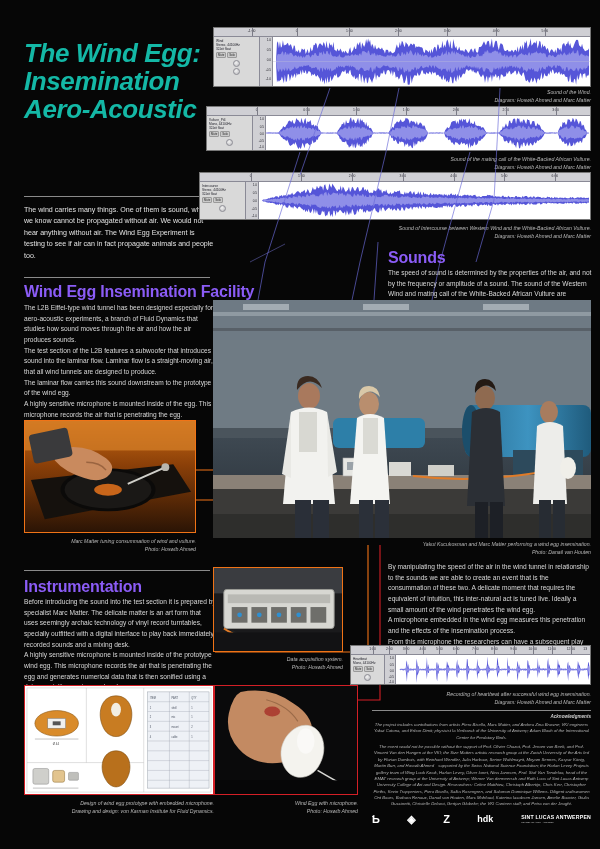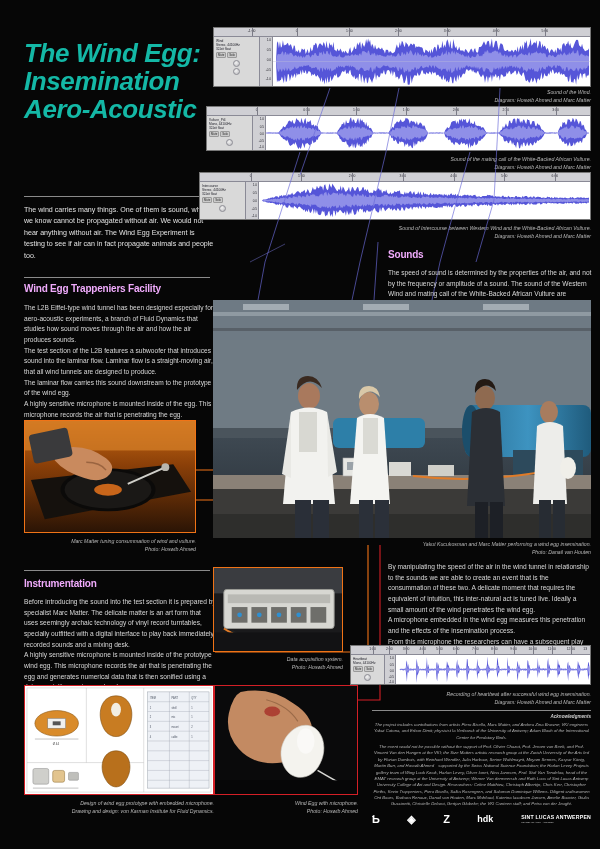--- a/index.html
+++ b/index.html
@@ -27,21 +27,21 @@
     background:#8a8a8a;
   }
   .intro {
     position:absolute; left:24px; top:205px; width:190px;
     font-size:7.1px; line-height:1.62; color:#e2e2e2;
   }
 
   
   .sec-rule { position:absolute; height:1px; background:#8a8a8a; }
   .sec-h {
-    position:absolute; font-size:10px; font-weight:700; color:#f0abfc; letter-spacing:-0.2px;
+    position:absolute; font-size:16px; font-weight:700; color:#8b5cf6; letter-spacing:-0.2px;
   }
   .body-txt {
     position:absolute; font-size:6.6px; line-height:1.62; color:#d8d8d8;
   }
   .body-txt p { margin-bottom:0; }
 
   
   .cap {
     position:absolute; font-size:5.2px; line-height:1.55; font-style:italic;
     color:#b9b9b9; text-align:right;
@@ -310,21 +310,21 @@
     <circle cx="355" cy="424" r="10" fill="none" stroke="#f07316" stroke-width="1.2"></circle>
 
     <g stroke="#d31f26" stroke-width="1.1" fill="none">
       <path d="M213 700 L255 700"></path>
       <path d="M380 545 L380 700 L300 700"></path>
       <path d="M262 690 L262 760"></path>
     </g>
   </svg>
 
   <div class="sec-rule" style="left:24px; top:277px; width:186px;"></div>
-  <div class="sec-h" style="left:24px; top:283px;">Wind Egg Trappeniers Facility</div>
+  <div class="sec-h" style="left:24px; top:283px;">Wind Egg Insemination Facility</div>
   <div class="body-txt" style="left:24px; top:303px; width:192px;">
     <p>The L2B Eiffel-type wind tunnel has been designed especially for aero-acoustic experiments, a branch of Fluid Dynamics that studies how sound moves through the air and how the air produces sounds.</p>
     <p>The test section of the L2B features a subwoofer that introduces sound into the laminar flow. Laminar flow is a straight-moving air, that all wind tunnels are designed to produce.</p>
     <p>The laminar flow carries this sound downstream to the prototype of the wind egg.</p>
     <p>A highly sensitive microphone is mounted inside of the egg. This microphone records the air that is penetrating the egg.</p>
   </div>
 
   <div class="sec-h" style="left:388px; top:249px;">Sounds</div>
   <div class="body-txt" style="left:388px; top:268px; width:205px;">
     <p>The speed of sound is determined by the properties of the air, and not by the frequency or amplitude of a sound. The sound of the Western Wind and mating call of the White-Backed African Vulture are introduced into the test section together.</p>

